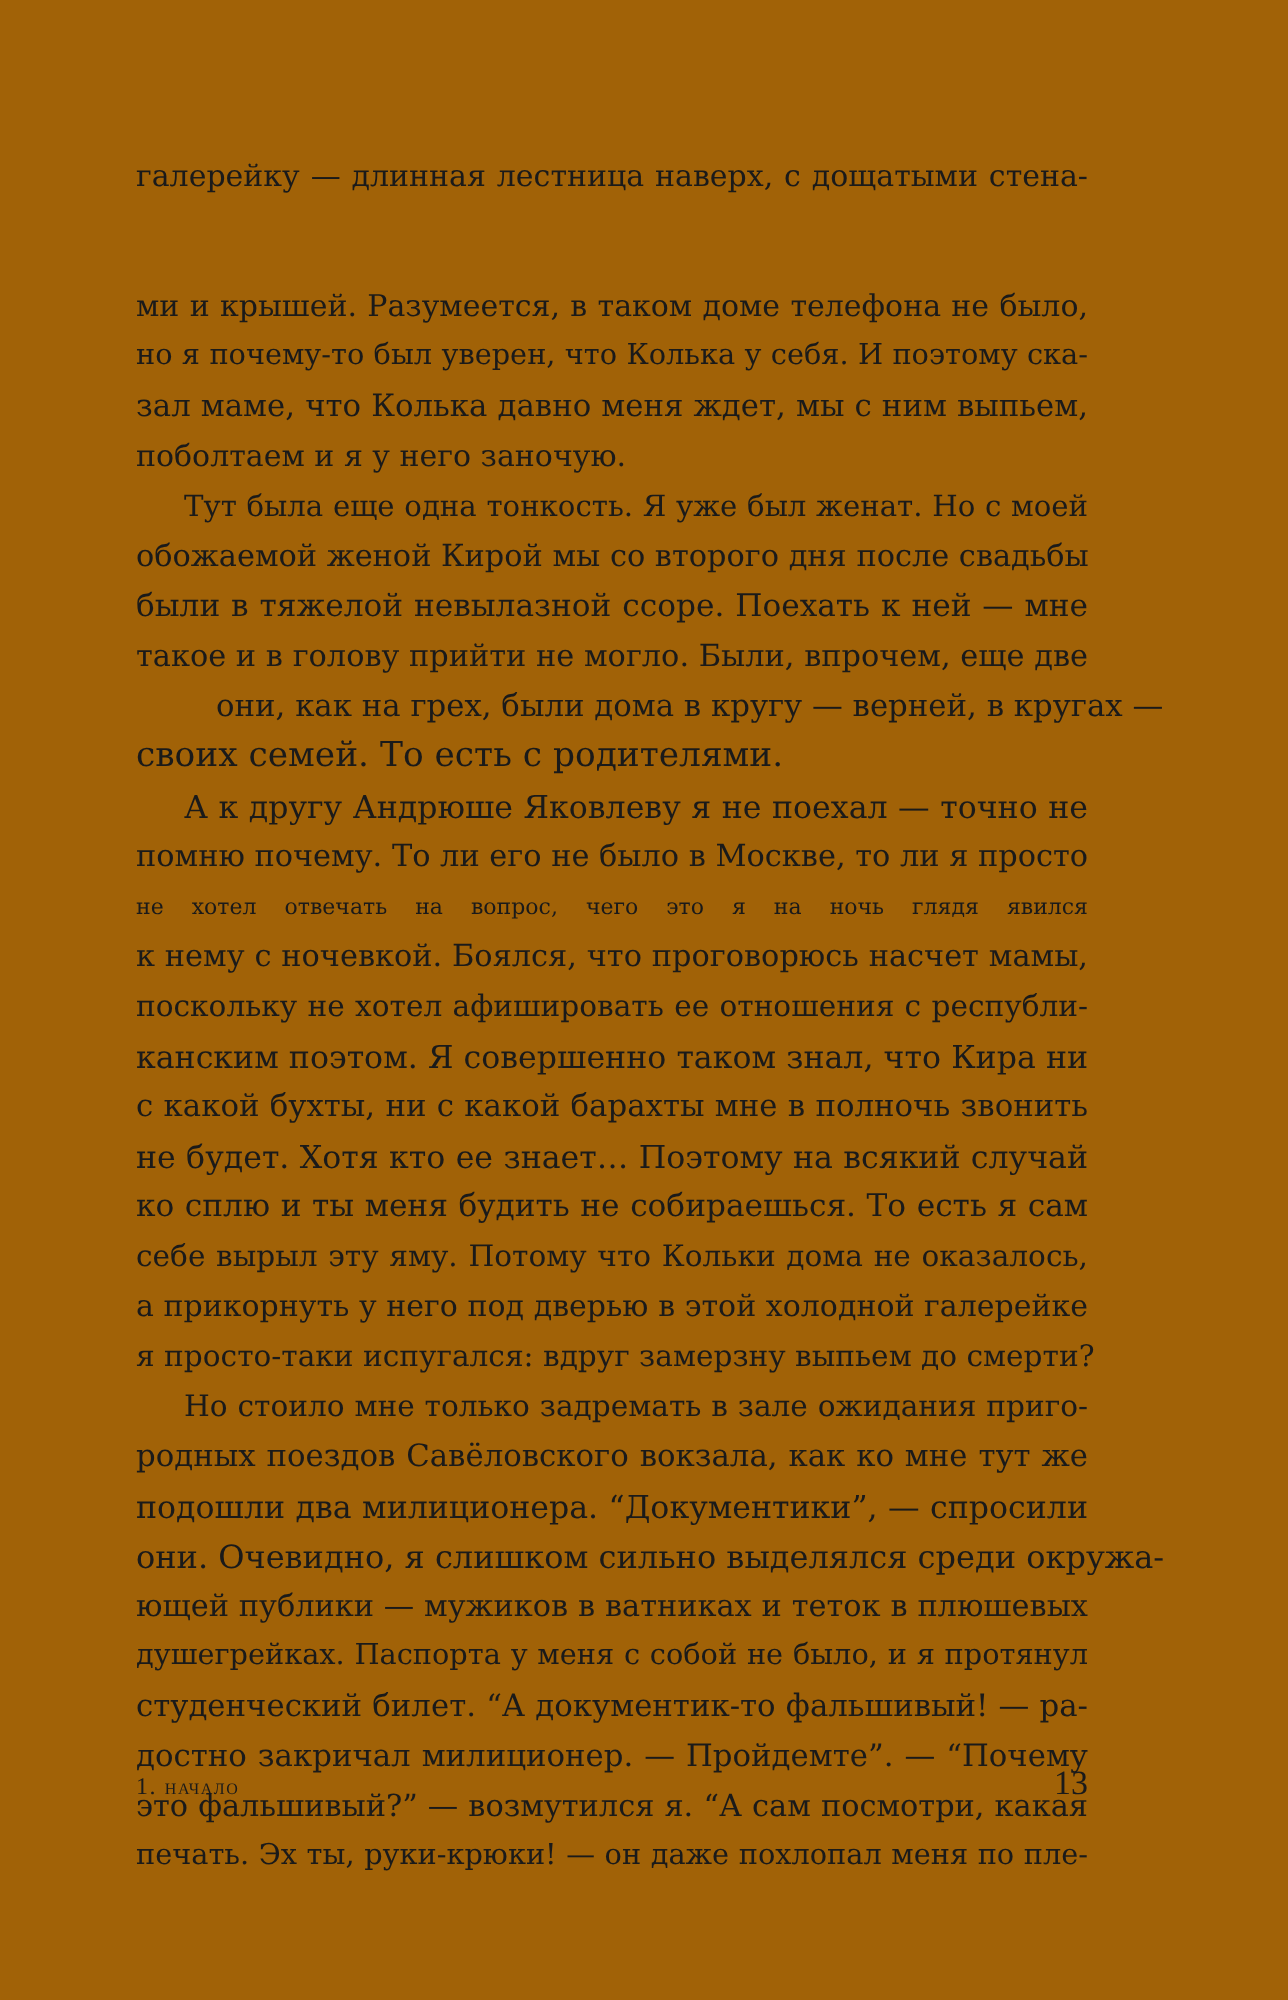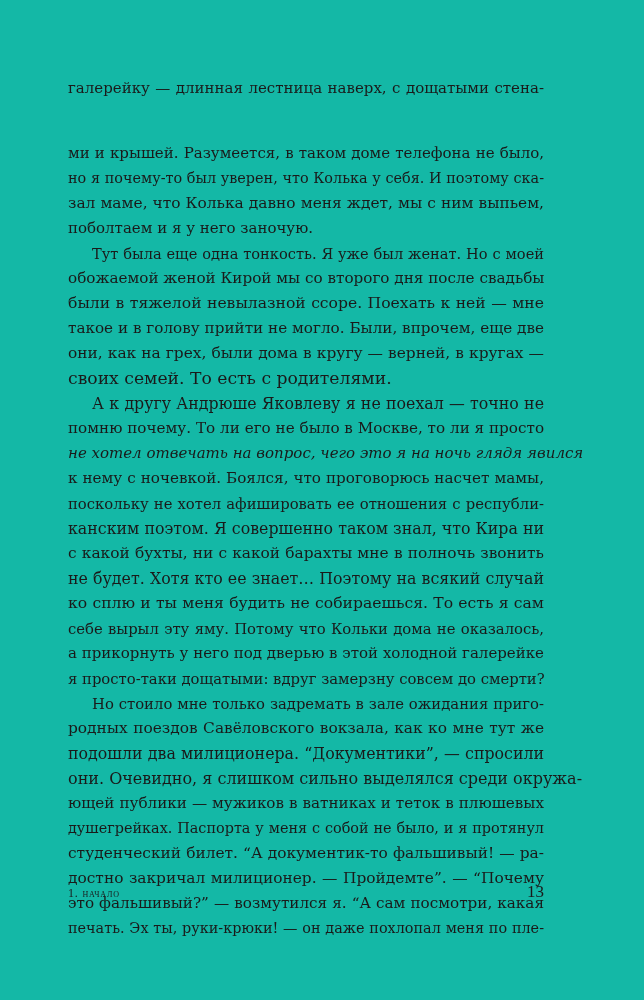--- a/index.html
+++ b/index.html
@@ -1,17 +1,17 @@
 <!DOCTYPE html>
 <html><head>
 <meta charset="utf-8">
 <style>
   html, body { margin: 0; padding: 0; background: #ffffff; }
   body { width: 644px; height: 1000px; position: relative; overflow: hidden; }
-  .page { position: absolute; left: 0; top: 0; width: 644px; height: 1000px; background: #14b8a6; }
+  .page { position: absolute; left: 0; top: 0; width: 644px; height: 1000px; background: #a16207; }
   .text-block {
     position: absolute; left: 68px; top: 76px; width: 476px;
     font-family: "DejaVu Serif", "Liberation Serif", serif;
     font-size: 17.2px; line-height: 25px; color: #1a1a1a;
   }
   .line {
     display: block; height: 25px; white-space: nowrap;
     text-align: justify; text-align-last: justify; overflow: visible;
   }
   .line.last { text-align-last: left; }
@@ -35,34 +35,34 @@
   <div class="text-block" id="text-block">
       <span class="line" style="white-space: nowrap; font-size: 15px;">галерейку — длинная лестница наверх, с дощатыми стена-</span>
       <span class="line" style="white-space: nowrap; font-size: 15px; margin-top: 40px;">ми и крышей. Разумеется, в таком доме телефона не было,</span>
       <span class="line" style="white-space: nowrap; font-size: 14.4px;">но я почему-то был уверен, что Колька у себя. И поэтому ска-</span>
       <span class="line" style="white-space: nowrap; font-size: 15.4px;">зал маме, что Колька давно меня ждет, мы с ним выпьем,</span>
       <span class="line last" style="white-space: nowrap; font-size: 15px;">поболтаем и я у него заночую.</span>
       <span class="line indent" style="white-space: nowrap; font-size: 14.6px;">Тут была еще одна тонкость. Я уже был женат. Но с моей</span>
       <span class="line" style="white-space: nowrap; font-size: 15.2px;">обожаемой женой Кирой мы со второго дня после свадьбы</span>
       <span class="line" style="white-space: nowrap; font-size: 15.6px;">были в тяжелой невылазной ссоре. Поехать к ней — мне</span>
       <span class="line" style="white-space: nowrap; font-size: 15.2px;">такое и в голову прийти не могло. Были, впрочем, еще две</span>
-      <span class="line" style="white-space: nowrap; font-size: 15.4px;">они, как на грех, были дома в кругу — верней, в кругах —</span>
+      <span class="line" style="white-space: nowrap; font-size: 15.4px; margin-left: 40px;">они, как на грех, были дома в кругу — верней, в кругах —</span>
       <span class="line last" style="white-space: nowrap; font-size: 17.2px;">своих семей. То есть с родителями.</span>
       <span class="line indent" style="white-space: nowrap; font-size: 15.8px;">А к другу Андрюше Яковлеву я не поехал — точно не</span>
       <span class="line" style="white-space: nowrap; font-size: 15.2px;">помню почему. То ли его не было в Москве, то ли я просто</span>
-      <span class="line" style="white-space: nowrap; font-size: 15px; font-style: italic;">не хотел отвечать на вопрос, чего это я на ночь глядя явился</span>
+      <span class="line" style="white-space: nowrap; font-size: 11px;">не хотел отвечать на вопрос, чего это я на ночь глядя явился</span>
       <span class="line" style="white-space: nowrap; font-size: 15.2px;">к нему с ночевкой. Боялся, что проговорюсь насчет мамы,</span>
       <span class="line" style="white-space: nowrap; font-size: 14.8px;">поскольку не хотел афишировать ее отношения с республи-</span>
       <span class="line" style="white-space: nowrap; font-size: 15.8px;">канским поэтом. Я совершенно таком знал, что Кира ни</span>
       <span class="line" style="white-space: nowrap; font-size: 15.4px;">с какой бухты, ни с какой барахты мне в полночь звонить</span>
       <span class="line" style="white-space: nowrap; font-size: 15.8px;">не будет. Хотя кто ее знает… Поэтому на всякий случай</span>
       <span class="line" style="white-space: nowrap; font-size: 15.6px;">ко сплю и ты меня будить не собираешься. То есть я сам</span>
       <span class="line" style="white-space: nowrap; font-size: 14.8px;">себе вырыл эту яму. Потому что Кольки дома не оказалось,</span>
       <span class="line" style="white-space: nowrap; font-size: 15px;">а прикорнуть у него под дверью в этой холодной галерейке</span>
-      <span class="line last" style="white-space: nowrap; font-size: 14.8px;">я просто-таки дощатыми: вдруг замерзну совсем до смерти?</span>
+      <span class="line last" style="white-space: nowrap; font-size: 14.8px;">я просто-таки испугался: вдруг замерзну выпьем до смерти?</span>
       <span class="line indent" style="white-space: nowrap; font-size: 14.8px;">Но стоило мне только задремать в зале ожидания приго-</span>
       <span class="line" style="white-space: nowrap; font-size: 15.4px;">родных поездов Савёловского вокзала, как ко мне тут же</span>
       <span class="line" style="white-space: nowrap; font-size: 15.8px;">подошли два милиционера. “Документики”, — спросили</span>
       <span class="line" style="white-space: nowrap; font-size: 16px;">они. Очевидно, я слишком сильно выделялся среди окружа-</span>
       <span class="line" style="white-space: nowrap; font-size: 15.2px;">ющей публики — мужиков в ватниках и теток в плюшевых</span>
       <span class="line" style="white-space: nowrap; font-size: 14.4px;">душегрейках. Паспорта у меня с собой не было, и я протянул</span>
       <span class="line" style="white-space: nowrap; font-size: 15.4px;">студенческий билет. “А документик-то фальшивый! — ра-</span>
       <span class="line" style="white-space: nowrap; font-size: 15.4px;">достно закричал милиционер. — Пройдемте”. — “Почему</span>
       <span class="line" style="white-space: nowrap; font-size: 15.2px;">это фальшивый?” — возмутился я. “А сам посмотри, какая</span>
       <span class="line" style="white-space: nowrap; font-size: 14.4px;">печать. Эх ты, руки-крюки! — он даже похлопал меня по пле-</span>

